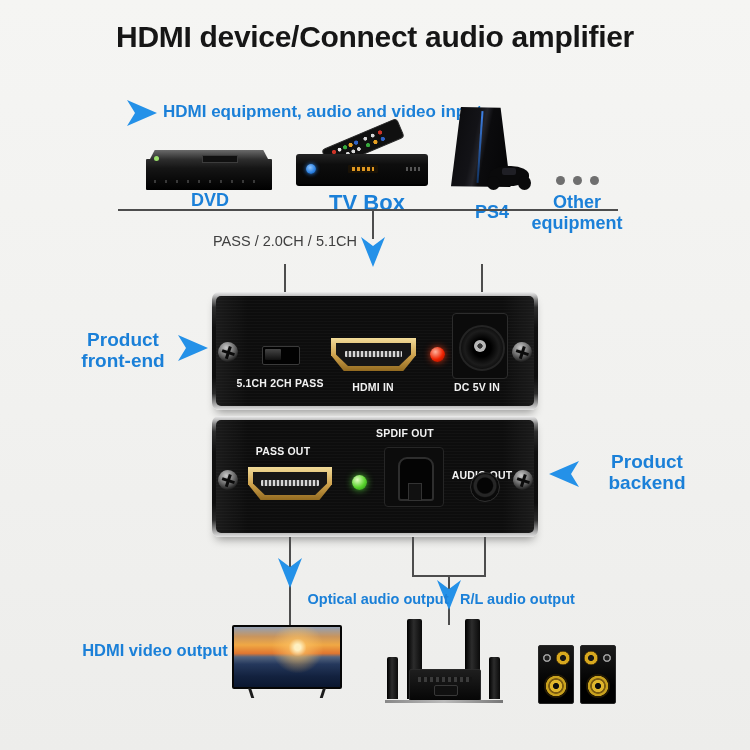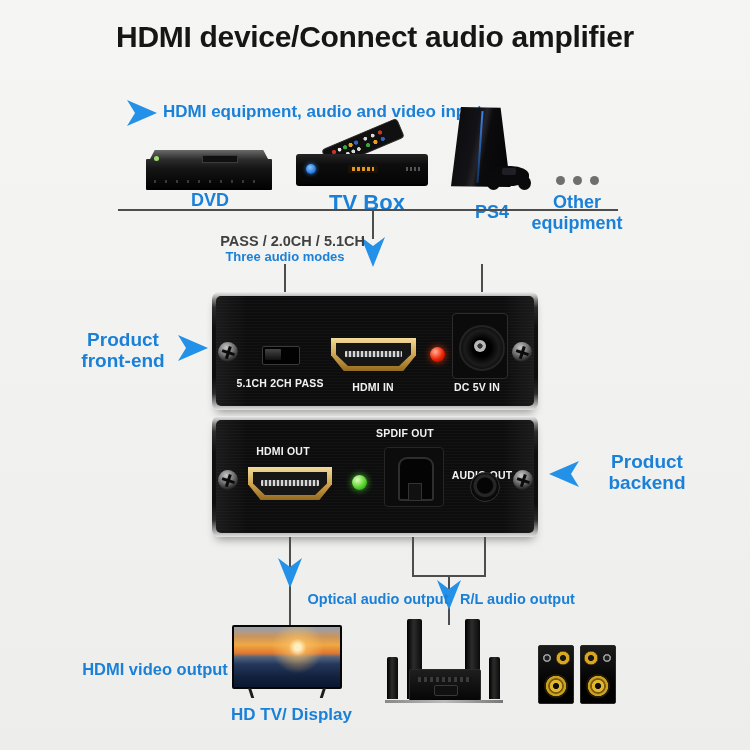--- a/index.html
+++ b/index.html
@@ -4,21 +4,21 @@
 <style>
   html,body{margin:0;padding:0;background:#e9e9e7;}
   .stage{position:relative;width:750px;height:750px;margin:0 auto;overflow:hidden;
          background:linear-gradient(180deg,#f5f5f3 0%,#f1f1ef 55%,#ededeb 100%);
          font-family:"Liberation Sans",sans-serif;}
   .title{position:absolute;left:0;top:20px;width:750px;text-align:center;
          font-size:30px;font-weight:700;color:#161616;letter-spacing:-.3px;}
   .lbl{position:absolute;font-weight:700;color:#1b80d8;}
   .c{text-align:center}
   .preline{white-space:pre-line}
-  .darklbl{position:absolute;font-weight:700;color:#404040;text-align:right;}
+  .darklbl{position:absolute;font-weight:400;color:#404040;}
   .wlbl{position:absolute;color:#f2f2f2;font-weight:700;font-size:10.5px;
         text-align:center;letter-spacing:.2px;}
   .line{position:absolute;background:#4d4d4d;}
   .arrow{position:absolute;line-height:0;}
 
   
   .panel{position:absolute;left:212px;width:326px;border-radius:7px;
     background:linear-gradient(180deg,#efefef 0%,#c2c2c2 3%,#7b7b7b 7%,#2c2c2c 13%,#101010 30%,#0d0d0d 72%,#2a2a2a 86%,#989898 94%,#e3e3e3 100%);
     box-shadow:0 6px 10px -4px rgba(0,0,0,.4);}
   .panel .face{position:absolute;left:4px;right:4px;top:4px;bottom:4px;border-radius:5px;
@@ -191,21 +191,20 @@
 
   <div class="line" style="left:118px;top:209px;width:500px;height:2px;"></div>
   <div class="line" style="left:372px;top:211px;width:2px;height:28px;"></div>
   <div class="arrow" style="left:361px;top:237px;">
     <svg width="24" height="30" viewBox="0 0 24 30">
         <polygon points="0,0 12,9 24,0 12,30" fill="#2491e8"></polygon>
       </svg>
   </div>
 
   <div class="darklbl c" style="left:205px;top:233px;width:160px;font-size:14.5px;">PASS / 2.0CH / 5.1CH</div>
-  <div class="lbl c" style="left:205px;top:249px;width:160px;font-size:13px;">Three audio modes</div>
   <div class="line" style="left:284px;top:264px;width:2px;height:28px;"></div>
   <div class="line" style="left:481px;top:264px;width:2px;height:28px;"></div>
 
   <div class="lbl c preline" style="left:72px;top:329px;width:102px;font-size:19px;line-height:21px;">Product
 front-end</div>
   <div class="arrow" style="left:178px;top:335px;">
     <svg width="30" height="26" viewBox="0 0 30 26">
         <polygon points="0,0 30,13 0,26 8,13" fill="#2491e8"></polygon>
       </svg>
   </div>
@@ -227,21 +226,21 @@
       <div class="barrel"></div>
       <div class="pin"></div>
     </div>
     <div class="wlbl" style="left:225px;top:89px;width:80px;">DC 5V IN</div>
     <div class="screw" style="left:300px;top:50px;"></div>
   </div>
 
   <div class="panel" style="top:416px;height:121px;">
     <div class="face"></div>
     <div class="screw" style="left:6px;top:54px;"></div>
-    <div class="wlbl" style="left:26px;top:29px;width:90px;">HDMI OUT</div>
+    <div class="wlbl" style="left:26px;top:29px;width:90px;">PASS OUT</div>
     <div class="hdmi" style="left:36px;top:51px;width:84px;height:33px;">
       <div class="slot"></div>
       <div class="pins"></div>
     </div>
     <div class="led green" style="left:140px;top:59px;"></div>
     <div class="wlbl" style="left:148px;top:11px;width:90px;">SPDIF OUT</div>
     <div class="toslink" style="left:172px;top:31px;">
       <div class="door"></div>
       <div class="inner"></div>
     </div>
@@ -269,28 +268,27 @@
   <div class="line" style="left:412px;top:575px;width:74px;height:2px;"></div>
   <div class="line" style="left:448px;top:577px;width:2px;height:48px;"></div>
   <div class="arrow" style="left:437px;top:580px;">
     <svg width="24" height="30" viewBox="0 0 24 30">
         <polygon points="0,0 12,9 24,0 12,30" fill="#2491e8"></polygon>
       </svg>
   </div>
   <div class="lbl c" style="left:300px;top:591px;width:156px;font-size:14.5px;">Optical audio output</div>
   <div class="lbl" style="left:460px;top:591px;width:120px;font-size:14.5px;">R/L audio output</div>
 
-  <div class="lbl c" style="left:75px;top:641px;width:160px;font-size:16.5px;margin-top:19px;">HDMI video output</div>
+  <div class="lbl c" style="left:75px;top:641px;width:160px;font-size:16.5px;">HDMI video output</div>
 
   <div class="tv">
     <div class="screen"></div>
     <div class="leg l"></div>
     <div class="leg r"></div>
   </div>
-  <div class="lbl c" style="left:214px;top:705px;width:155px;font-size:17px;">HD TV/ Display</div>
 
   <div class="amp">
     <div class="tower sm-l"></div>
     <div class="tower tw-l"></div>
     <div class="tower tw-r"></div>
     <div class="tower sm-r"></div>
     <div class="unit"></div>
     <div class="base"></div>
   </div>
 

